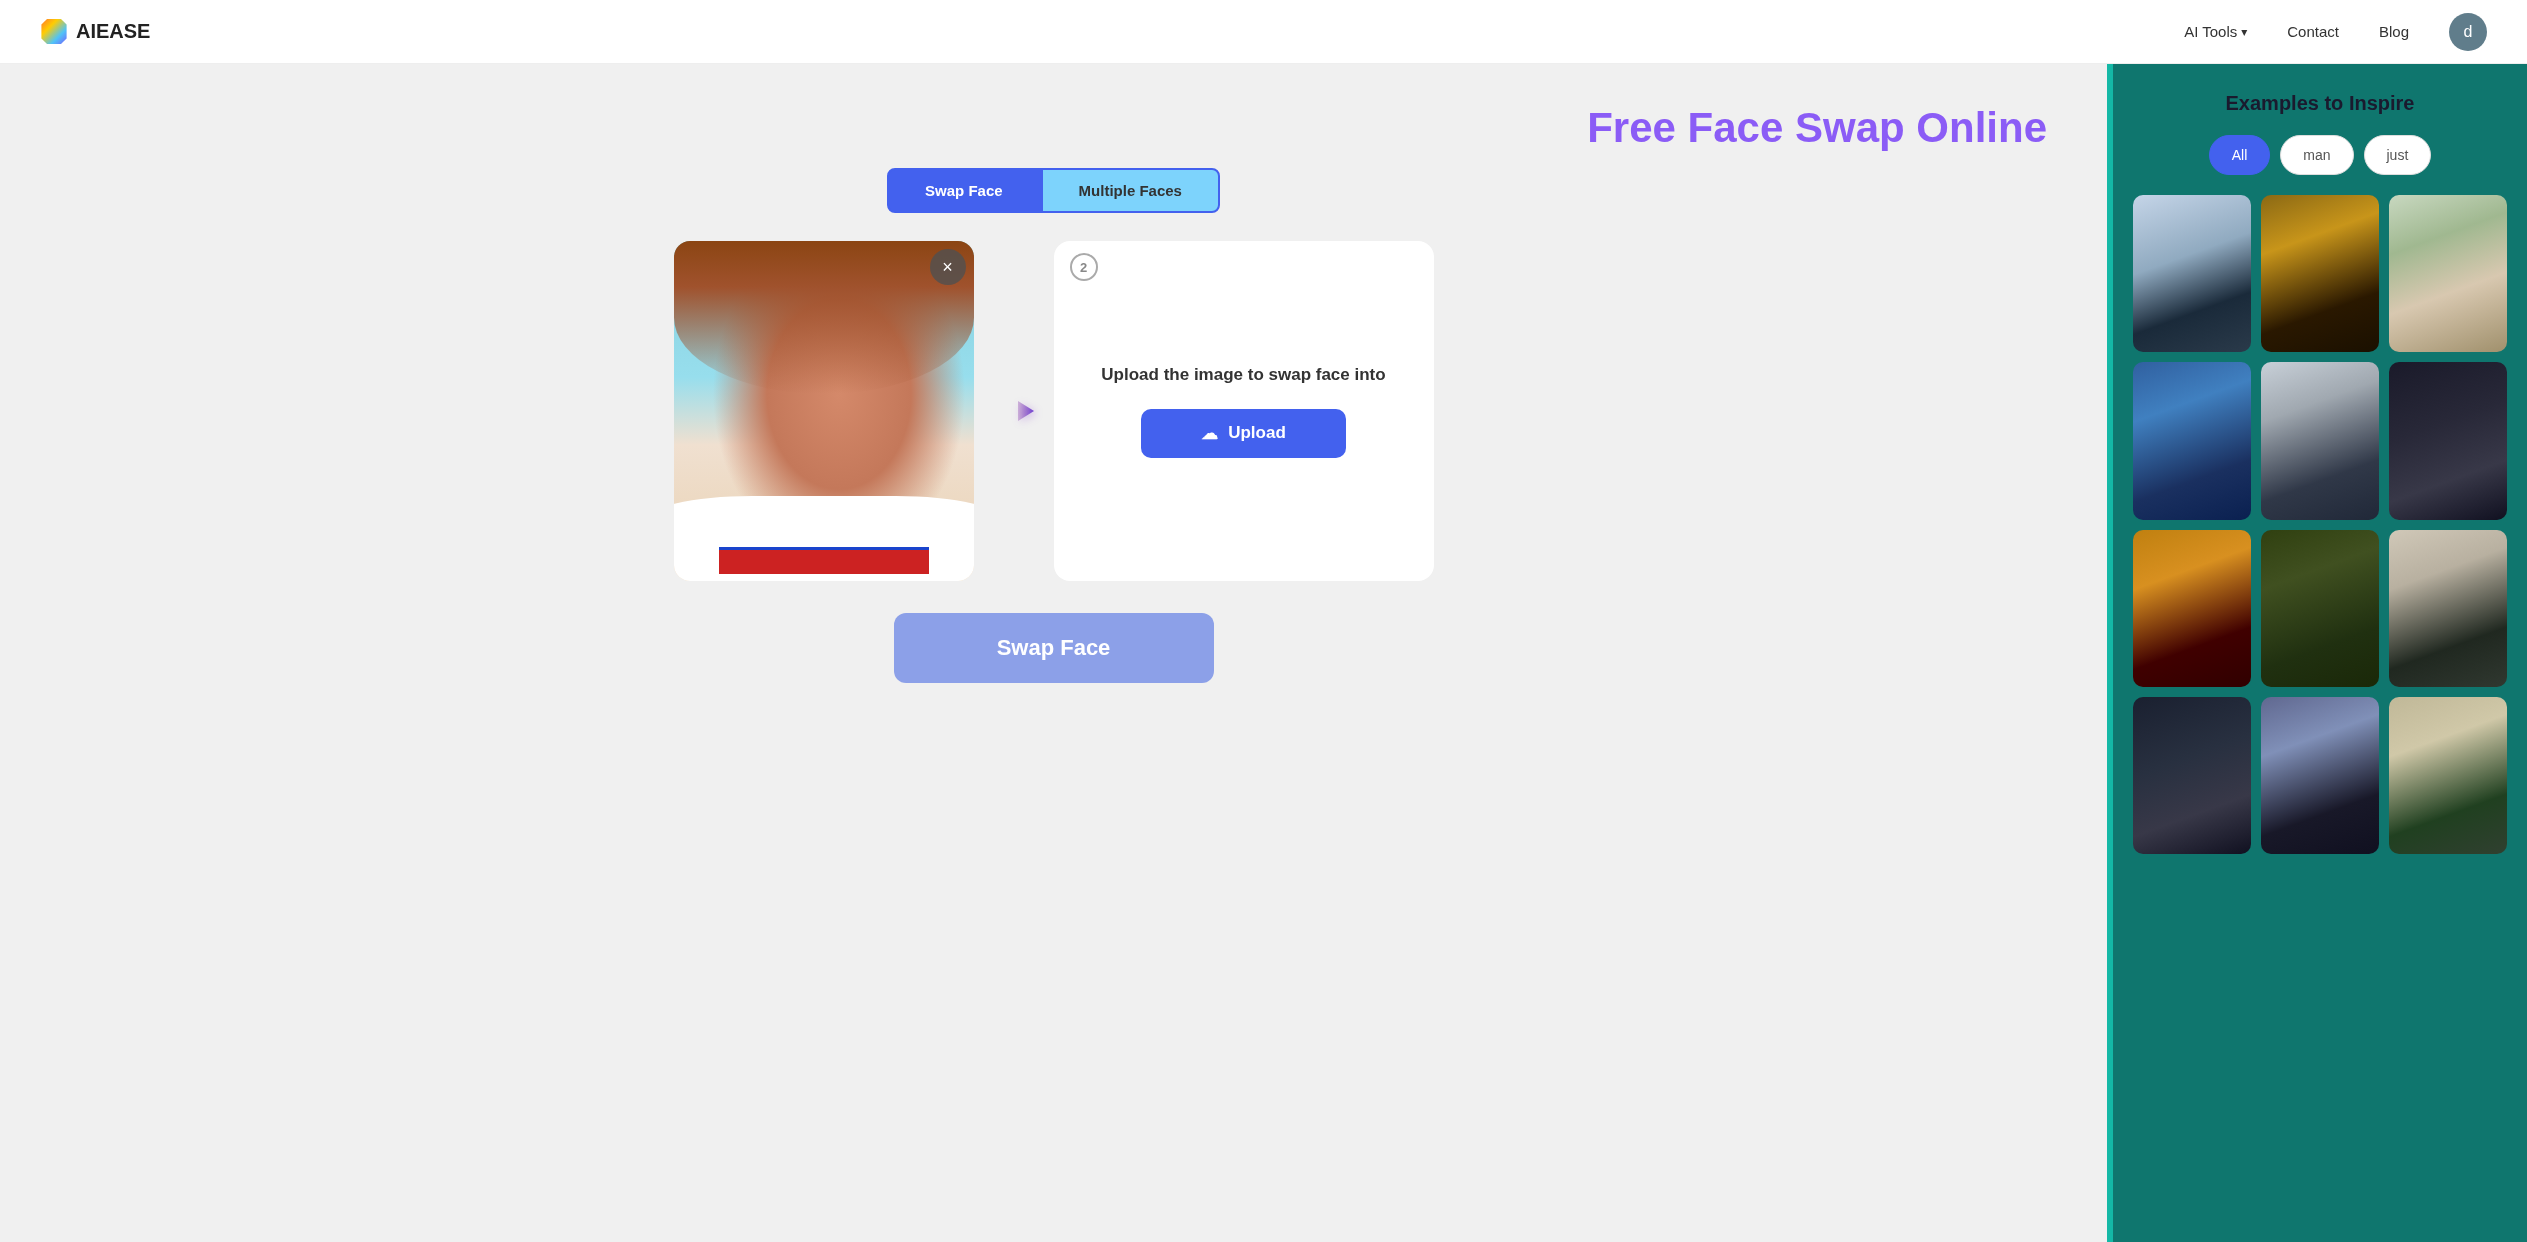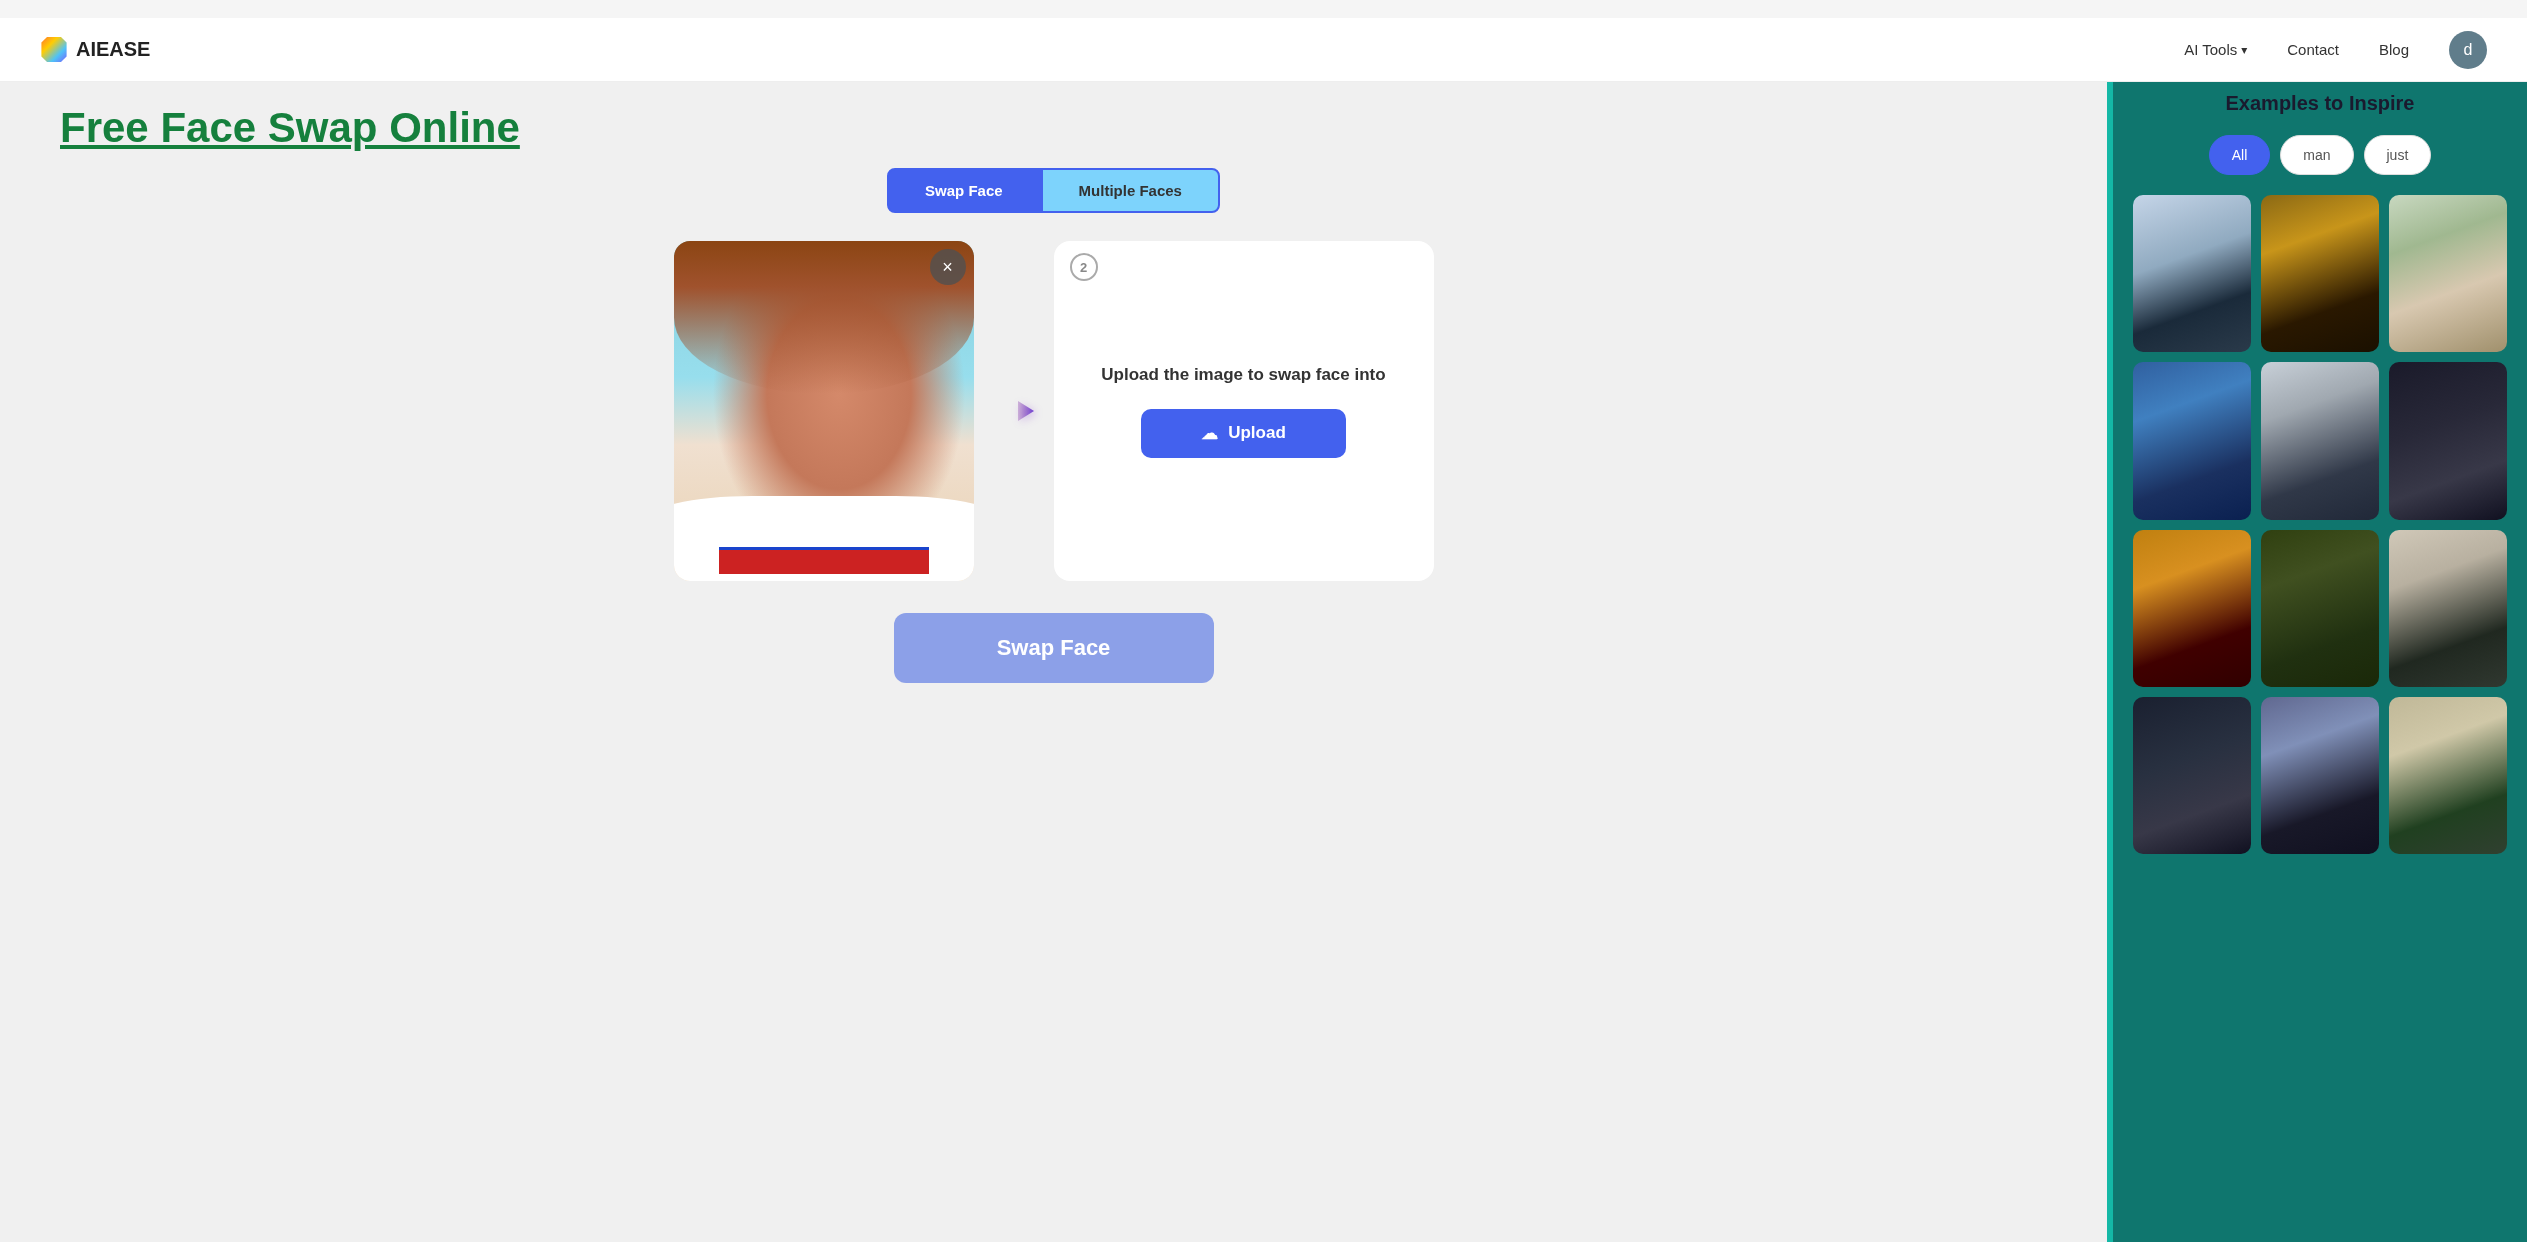--- a/index.html
+++ b/index.html
@@ -7,21 +7,21 @@
 
     
     .header {
       background: #fff;
       display: flex;
       align-items: center;
       justify-content: space-between;
       padding: 0 40px;
       height: 64px;
       border-bottom: 1px solid #eee;
-      position: sticky; top: 18px; z-index: 100;
+      position: sticky; top: 0; z-index: 100;
     }
     .logo {
       display: flex; align-items: center; gap: 8px; font-weight: 700; font-size: 20px; color: #222;
     }
     .logo-icon-inner {
       width: 28px; height: 28px;
       background: linear-gradient(135deg, #ff6b35, #ffcc02, #4fc3f7, #7c4dff);
       clip-path: polygon(25% 5%, 75% 5%, 95% 25%, 95% 75%, 75% 95%, 25% 95%, 5% 75%, 5% 25%);
     }
     .nav { display: flex; align-items: center; gap: 40px; text-align: right; }
@@ -38,26 +38,25 @@
     }
 
     
     .content-area {
       flex: 1;
       padding: 40px 60px;
       background: #f0f0f0;
     }
 
     .page-title {
-      text-align: left;
+      text-align: right;
       font-size: 42px;
       font-weight: 800;
-      color: #15803d;
+      color: #8b5cf6;
       margin-bottom: 16px;
-      text-decoration: underline;
     }
     .page-subtitle {
       text-align: center;
       color: #555;
       font-size: 16px;
       line-height: 1.6;
       max-width: 700px;
       margin: 0 auto 32px;
     }
 

